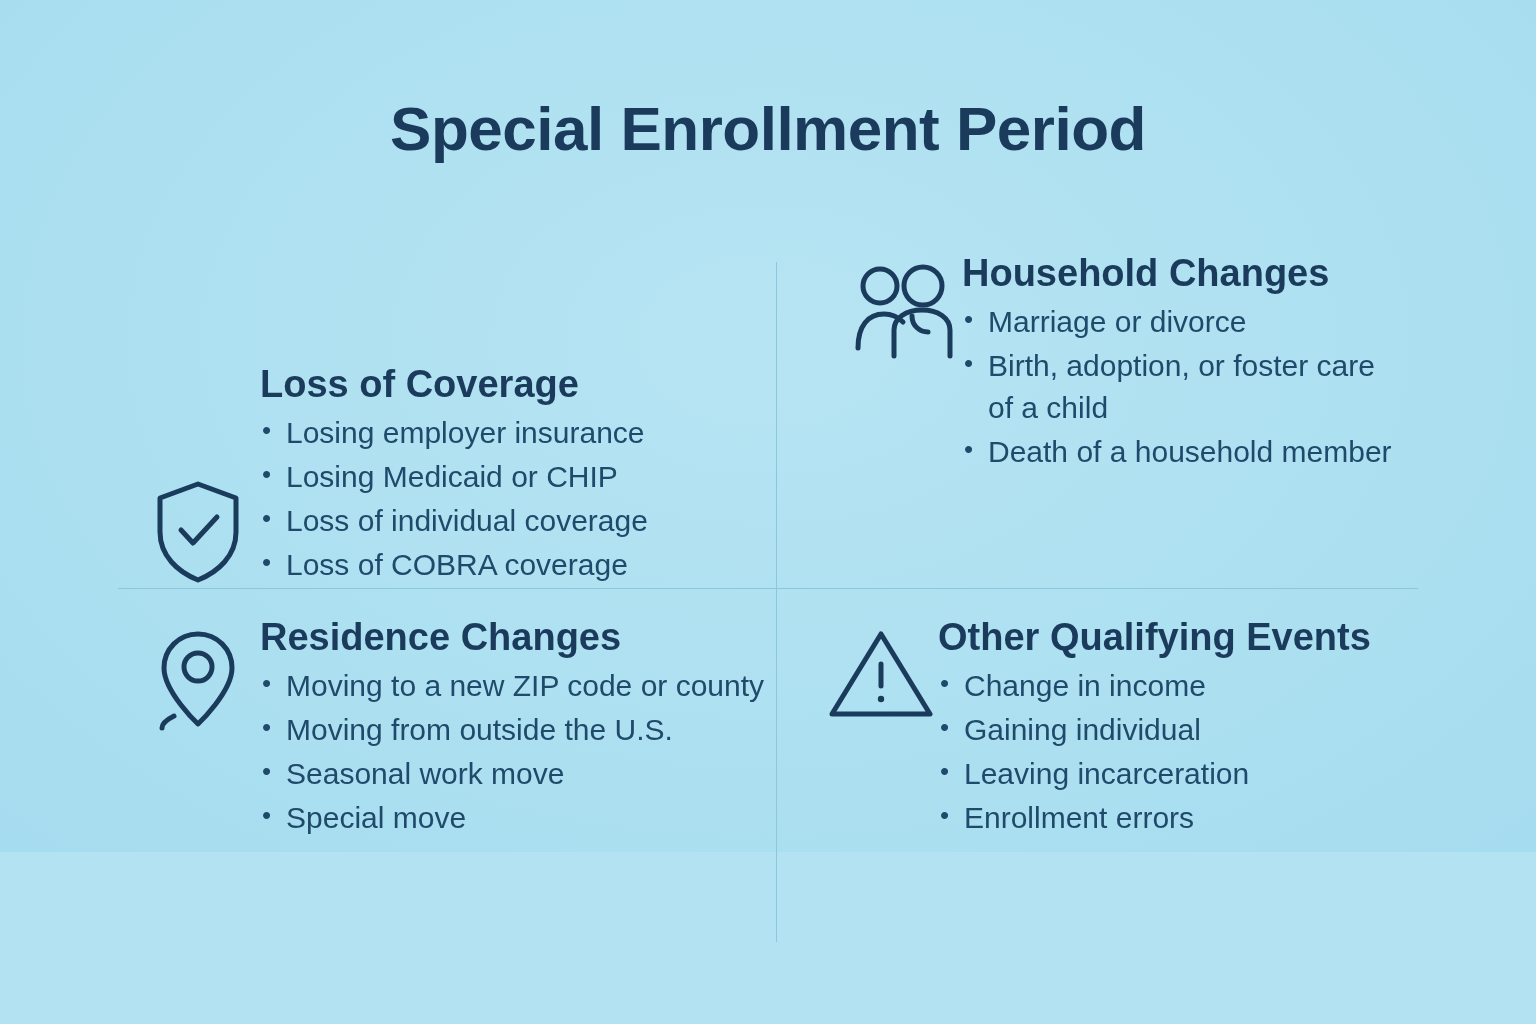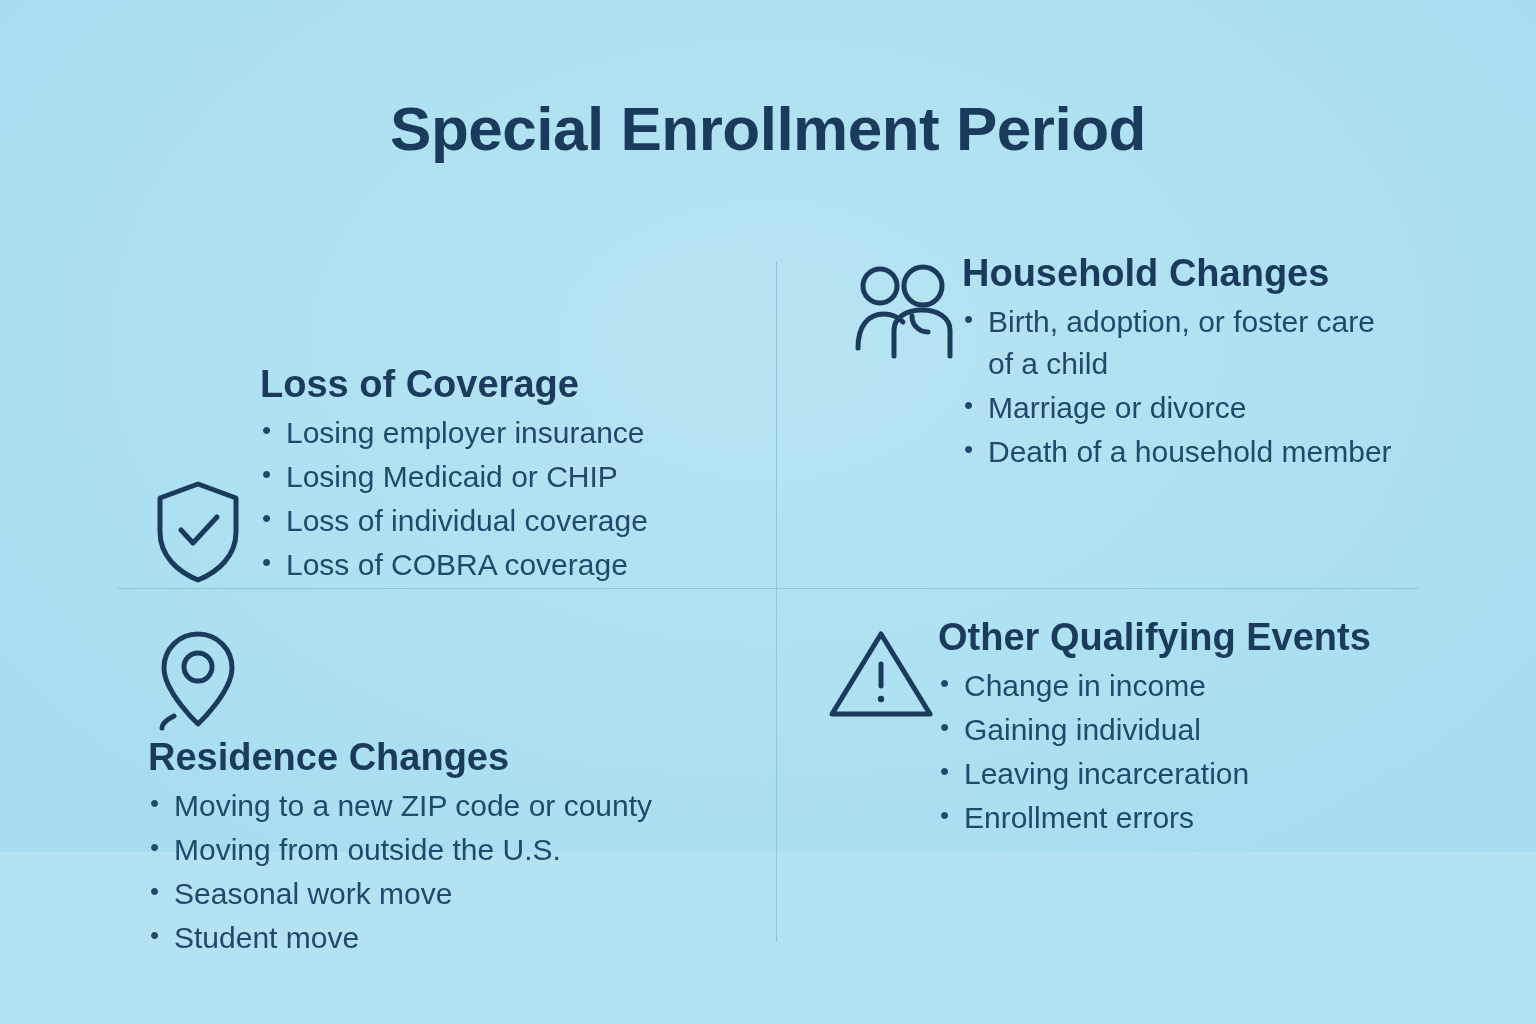--- a/index.html
+++ b/index.html
@@ -41,21 +41,21 @@
     grid-template-rows: 336px 404px;
   }
   .cell {
     display: flex;
     align-items: flex-start;
     box-sizing: border-box;
     padding-right: 10px;
   }
   .cell.c1 { padding-left: 30px; align-items: flex-end; }
   .cell.c2 { padding-left: 72px; }
-  .cell.c3 { padding-left: 30px; padding-top: 28px; flex-direction: column; }
+  .cell.c3 { padding-left: 30px; padding-top: 28px; }
   .cell.c4 { padding-left: 48px; padding-top: 28px; }
 
   
   .v-divider {
     position: absolute;
     left: 776px;
     top: 262px;
     width: 1px;
     height: 680px;
     background: #8dc7dc;
@@ -146,42 +146,42 @@
           <circle cx="30" cy="26" r="17"></circle>
           <circle cx="73" cy="26" r="19"></circle>
           <path d="M8 88 C8 66 18 54 34 54 C42 54 48 57 53 62"></path>
           <path d="M44 96 V70 C44 58 56 50 72 50 C88 50 100 58 100 70 V96"></path>
           <path d="M62 56 C62 66 70 72 78 72"></path>
         </svg>
       </div>
       <div class="content">
         <h2 class="cat-title">Household Changes</h2>
         <ul class="items">
+          <li>Marriage or divorce</li>
           <li>Birth, adoption, or foster care of a child</li>
-          <li>Marriage or divorce</li>
           <li>Death of a household member</li>
         </ul>
       </div>
     </div>
 
     <div class="cell c3">
       <div class="icon">
         <svg width="100" height="112" viewBox="0 0 100 112" fill="none" stroke="#1b3b5c" stroke-width="5" stroke-linecap="round" stroke-linejoin="round">
           <path d="M50 10 C31 10 16 25 16 44 C16 68 50 100 50 100 C50 100 84 68 84 44 C84 25 69 10 50 10 Z"></path>
           <circle cx="50" cy="43" r="14"></circle>
           <path d="M26 92 C18 96 14 100 14 104"></path>
         </svg>
       </div>
       <div class="content">
         <h2 class="cat-title">Residence Changes</h2>
         <ul class="items">
           <li>Moving to a new ZIP code or county</li>
           <li>Moving from outside the U.S.</li>
           <li>Seasonal work move</li>
-          <li>Student move</li>
+          <li>Special move</li>
         </ul>
       </div>
     </div>
 
     <div class="cell c4">
       <div class="icon">
         <svg width="110" height="100" viewBox="0 0 110 100" fill="none" stroke="#1b3b5c" stroke-width="5" stroke-linecap="round" stroke-linejoin="round">
           <path d="M55 10 L104 90 H6 Z"></path>
           <path d="M55 40 V62"></path>
           <circle cx="55" cy="75" r="3.2" fill="#1b3b5c" stroke="none"></circle>

